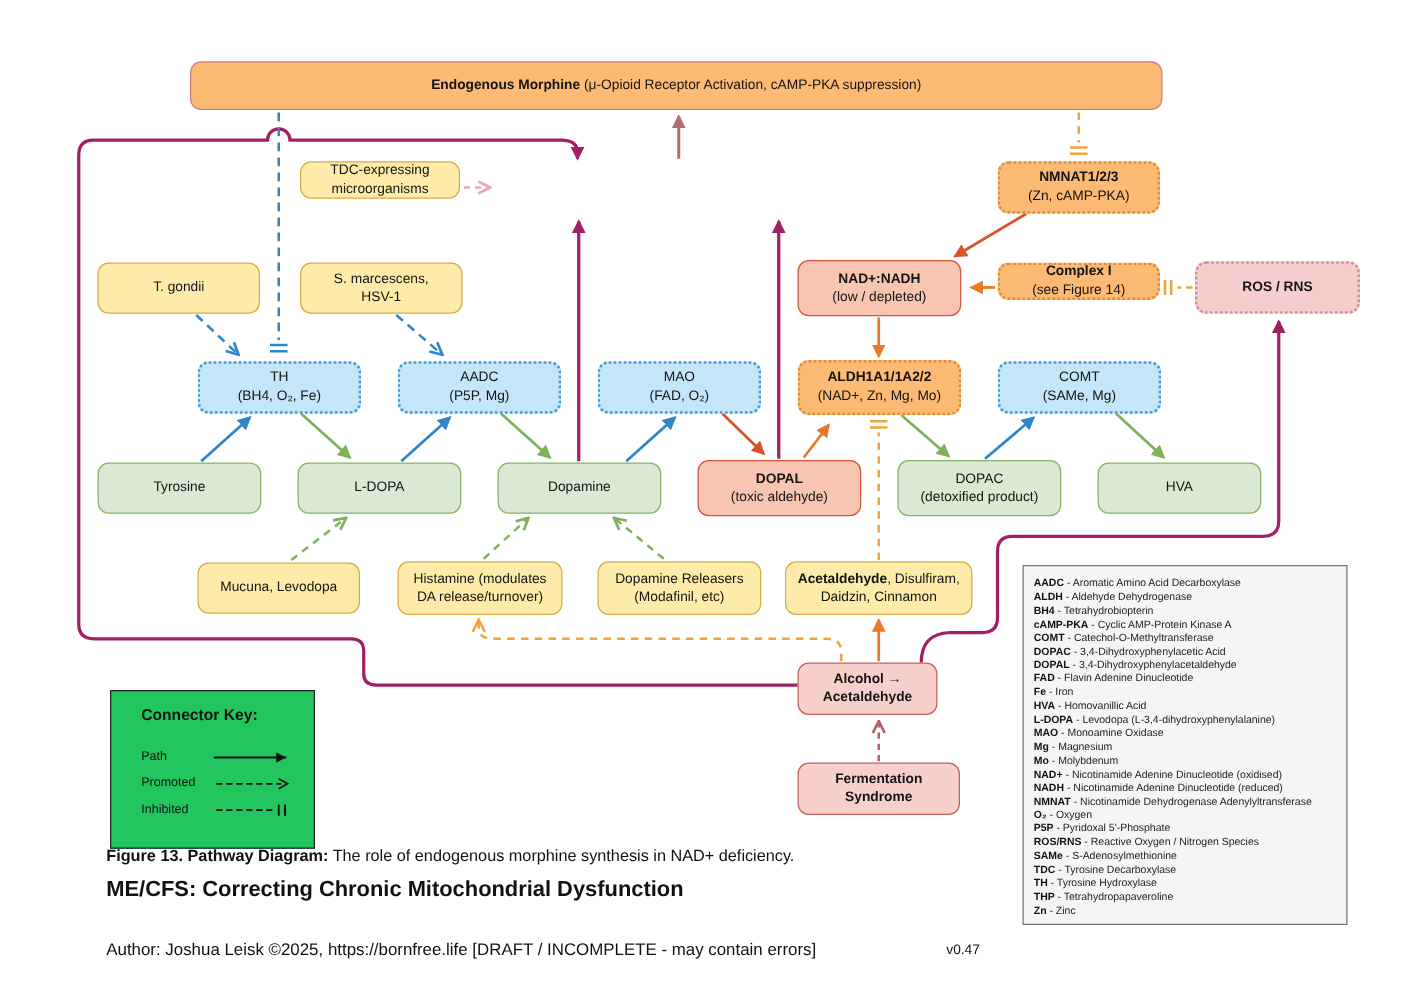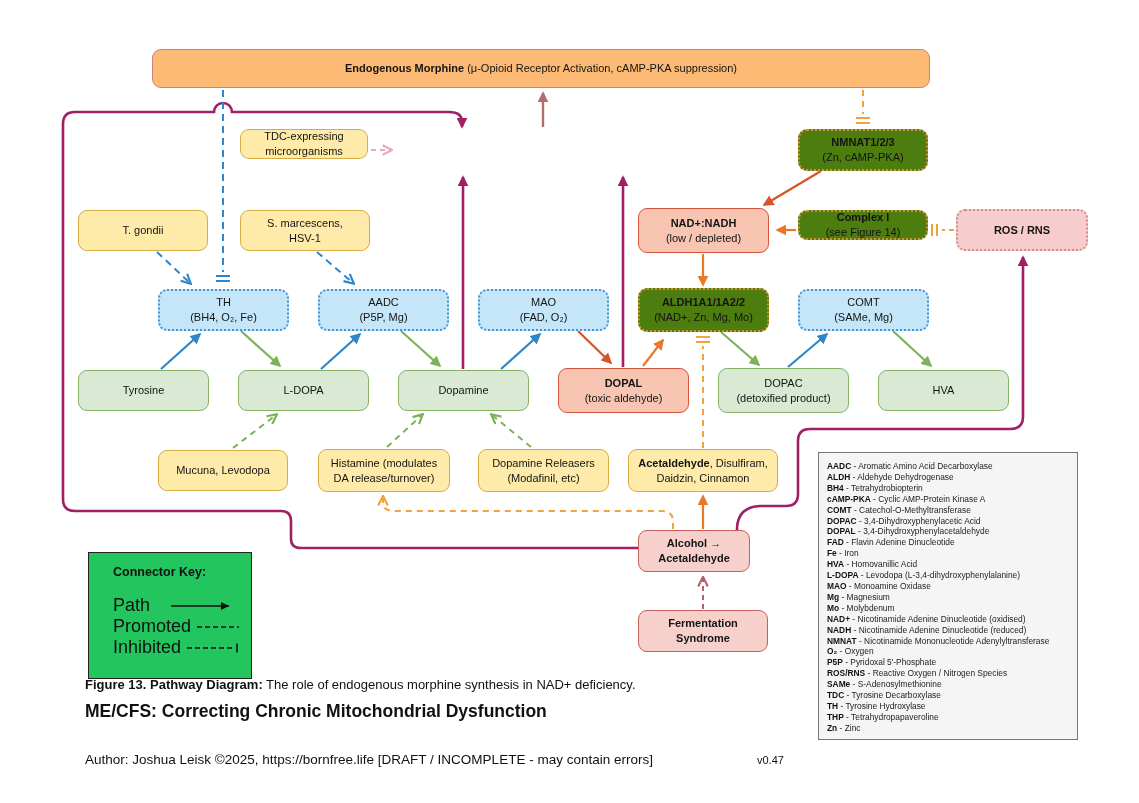--- a/index.html
+++ b/index.html
@@ -6,31 +6,31 @@
   #stage{position:relative;width:1139px;height:803px;background:#ffffff;overflow:hidden;
          font-family:"Liberation Sans","DejaVu Sans",sans-serif;color:#111;}
   #wires{position:absolute;left:0;top:0;z-index:1;}
   .bx{position:absolute;box-sizing:border-box;border-radius:9px;display:flex;flex-direction:column;
       justify-content:center;align-items:center;text-align:center;font-size:11px;line-height:1.32;
       color:#141414;z-index:2;padding:2px 4px;}
   .bold{font-weight:bold;}
   .c-yellow{background:#ffeba9;border:1px solid #d9ab44;}
   .c-green {background:#d9e9d3;border:1px solid #84b464;}
   .c-blue  {background:#c5e5f9;border:2px dotted #3e98d3;}
-  .c-orangebx{background:#4d7c0f;border:2px dotted #d78f32;}
+  .c-orangebx{background:#fdba74;border:2px dotted #d78f32;}
   .c-salmon{background:#f8c5b2;border:1.5px solid #d4563a;}
   .c-red   {background:#f7d0cc;border:1.5px solid #c2605b;}
   .c-thp   {background:#f6b8d2;border:1.5px solid #b02368;}
   .c-ros   {background:#f6cdcc;border:2px dotted #cf8e8d;}
   .c-em    {background:#fdba74;border:1.5px solid #c8827f;}
 
   #key-box{position:absolute;left:88px;top:552px;width:164px;height:127px;background:#22c55e;
            border:1.5px solid #222;z-index:2;box-sizing:border-box;padding:12px 12px 0 24px;}
   #key-box .kt{font-weight:bold;font-size:12.5px;margin-bottom:16px;}
-  .key-row{display:flex;justify-content:space-between;align-items:center;font-size:18px;height:21px;text-align:center;}
+  .key-row{display:flex;justify-content:space-between;align-items:center;font-size:10px;height:21px;text-align:center;}
 
   #abbrev-box{position:absolute;left:818px;top:452px;width:260px;height:288px;background:#f5f5f5;
               border:1px solid #777;z-index:2;box-sizing:border-box;padding:8px 6px 4px 8px;}
   .ab-row{font-size:8.4px;line-height:10.9px;white-space:nowrap;color:#222;}
   .ab-row b{color:#111;}
 
   #fig-caption{position:absolute;left:85px;top:677px;font-size:13px;z-index:2;}
   #doc-title{position:absolute;left:85px;top:701px;font-size:17.5px;font-weight:bold;z-index:2;}
   #author-line{position:absolute;left:85px;top:752px;font-size:13.5px;z-index:2;}
   #version-label{position:absolute;left:757px;top:754px;font-size:11px;z-index:2;}
@@ -296,21 +296,21 @@
       <div class="ab-row"><b>MAO</b><span> - </span><span>Monoamine Oxidase</span></div>
 
       <div class="ab-row"><b>Mg</b><span> - </span><span>Magnesium</span></div>
 
       <div class="ab-row"><b>Mo</b><span> - </span><span>Molybdenum</span></div>
 
       <div class="ab-row"><b>NAD+</b><span> - </span><span>Nicotinamide Adenine Dinucleotide (oxidised)</span></div>
 
       <div class="ab-row"><b>NADH</b><span> - </span><span>Nicotinamide Adenine Dinucleotide (reduced)</span></div>
 
-      <div class="ab-row"><b>NMNAT</b><span> - </span><span>Nicotinamide Mononucleotide Adenylyltransferase</span></div>
+      <div class="ab-row"><b>NMNAT</b><span> - </span><span>Nicotinamide Dehydrogenase Adenylyltransferase</span></div>
 
       <div class="ab-row"><b>O₂</b><span> - </span><span>Oxygen</span></div>
 
       <div class="ab-row"><b>P5P</b><span> - </span><span>Pyridoxal 5'-Phosphate</span></div>
 
       <div class="ab-row"><b>ROS/RNS</b><span> - </span><span>Reactive Oxygen / Nitrogen Species</span></div>
 
       <div class="ab-row"><b>SAMe</b><span> - </span><span>S-Adenosylmethionine</span></div>
 
       <div class="ab-row"><b>TDC</b><span> - </span><span>Tyrosine Decarboxylase</span></div>

